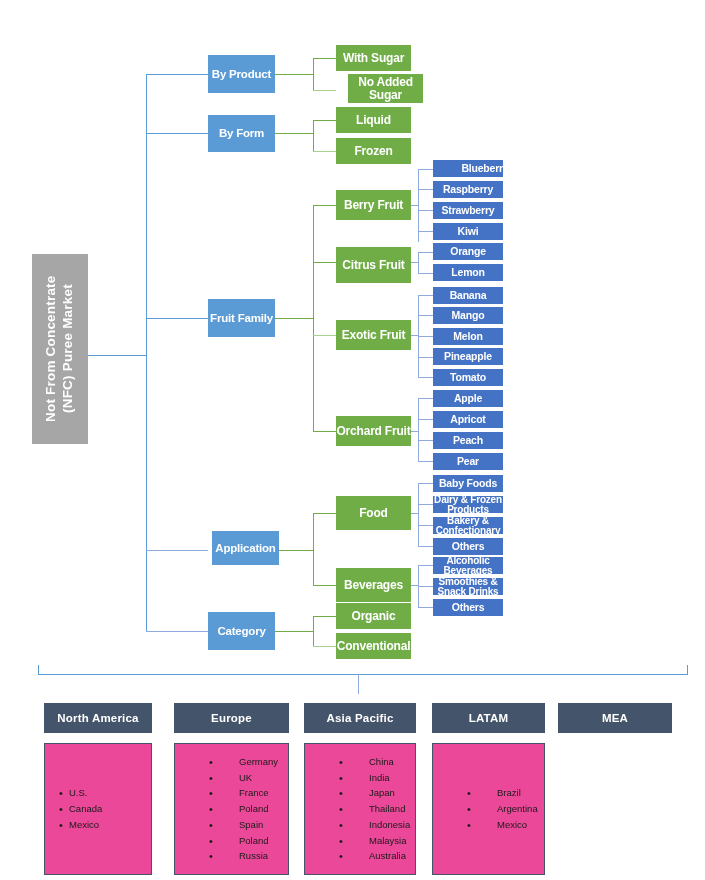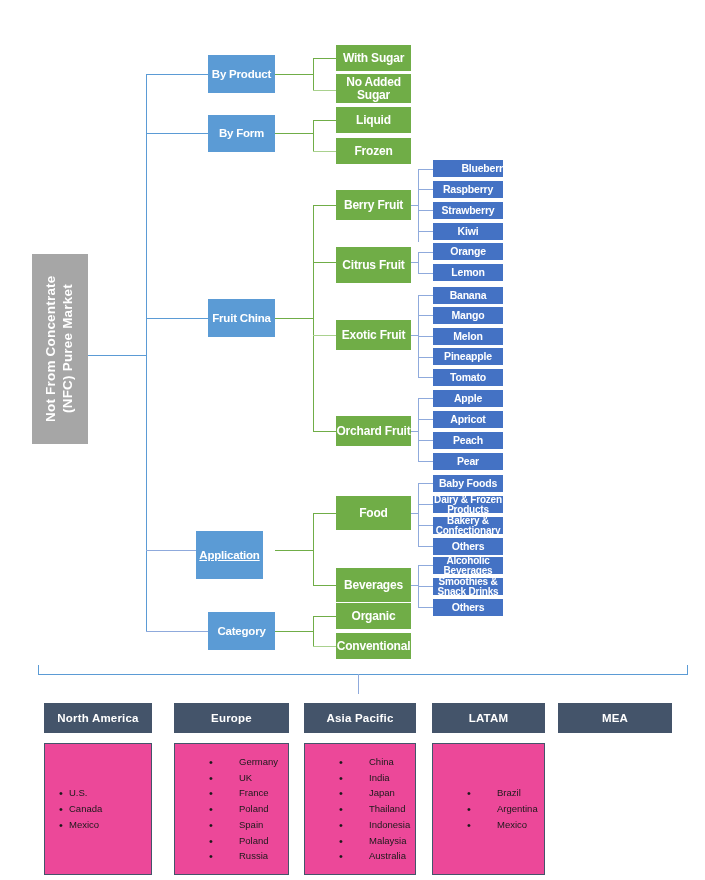--- a/index.html
+++ b/index.html
@@ -159,34 +159,34 @@
 
   <div class="ln v c-blue" style="left:146px; top:74px; height:557px;"></div>
 
   <div class="ln h c-blue" style="left:146px; top:74px; width:62px;"></div>
   <div class="node lvl1" style="left:208px; top:55px; width:67px; height:38px;">By Product</div>
 
   <div class="ln h c-blue" style="left:146px; top:133px; width:62px;"></div>
   <div class="node lvl1" style="left:208px; top:115px; width:67px; height:37px;">By Form</div>
 
   <div class="ln h c-blue" style="left:146px; top:318px; width:62px;"></div>
-  <div class="node lvl1" style="left:208px; top:299px; width:67px; height:38px;">Fruit China</div>
+  <div class="node lvl1" style="left:208px; top:299px; width:67px; height:38px;">Fruit Family</div>
 
   <div class="ln h c-lblue" style="left:146px; top:550px; width:62px;"></div>
-  <div class="node lvl1" style="left:196px; top:531px; width:67px; height:48px;text-decoration:underline;">Application</div>
+  <div class="node lvl1" style="left:212px; top:531px; width:67px; height:34px;">Application</div>
 
   <div class="ln h c-lblue" style="left:146px; top:631px; width:62px;"></div>
   <div class="node lvl1" style="left:208px; top:612px; width:67px; height:38px;">Category</div>
 
   <div class="ln h c-green" style="left:275px; top:74px; width:38px;"></div>
   <div class="ln v c-green" style="left:313px; top:58px; height:32px;"></div>
   <div class="ln h c-green" style="left:313px; top:58px; width:23px;"></div>
   <div class="ln h c-lgreen" style="left:313px; top:90px; width:23px;"></div>
   <div class="node lvl2" style="left:336px; top:45px; width:75px; height:26px;">With Sugar</div>
-  <div class="node lvl2" style="left:336px; top:74px; width:75px; height:29px;">No Added Sugar</div>
+  <div class="node lvl2" style="left:348px; top:74px; width:75px; height:29px;">No Added Sugar</div>
 
   <div class="ln h c-green" style="left:275px; top:133px; width:38px;"></div>
   <div class="ln v c-green" style="left:313px; top:120px; height:31px;"></div>
   <div class="ln h c-green" style="left:313px; top:120px; width:23px;"></div>
   <div class="ln h c-lgreen" style="left:313px; top:151px; width:23px;"></div>
   <div class="node lvl2" style="left:336px; top:107px; width:75px; height:26px;">Liquid</div>
   <div class="node lvl2" style="left:336px; top:138px; width:75px; height:26px;">Frozen</div>
 
   <div class="ln h c-green" style="left:275px; top:318px; width:38px;"></div>
   <div class="ln v c-green" style="left:313px; top:205px; height:226px;"></div>

